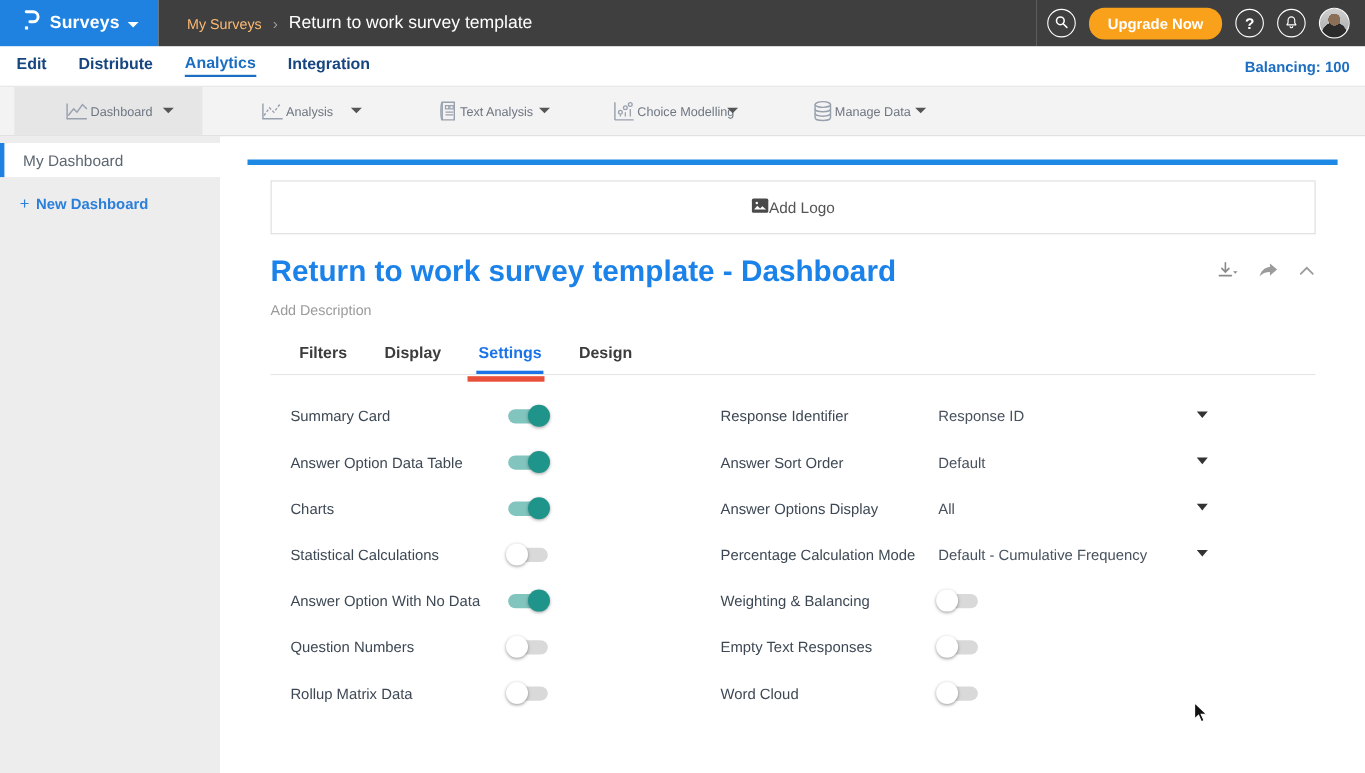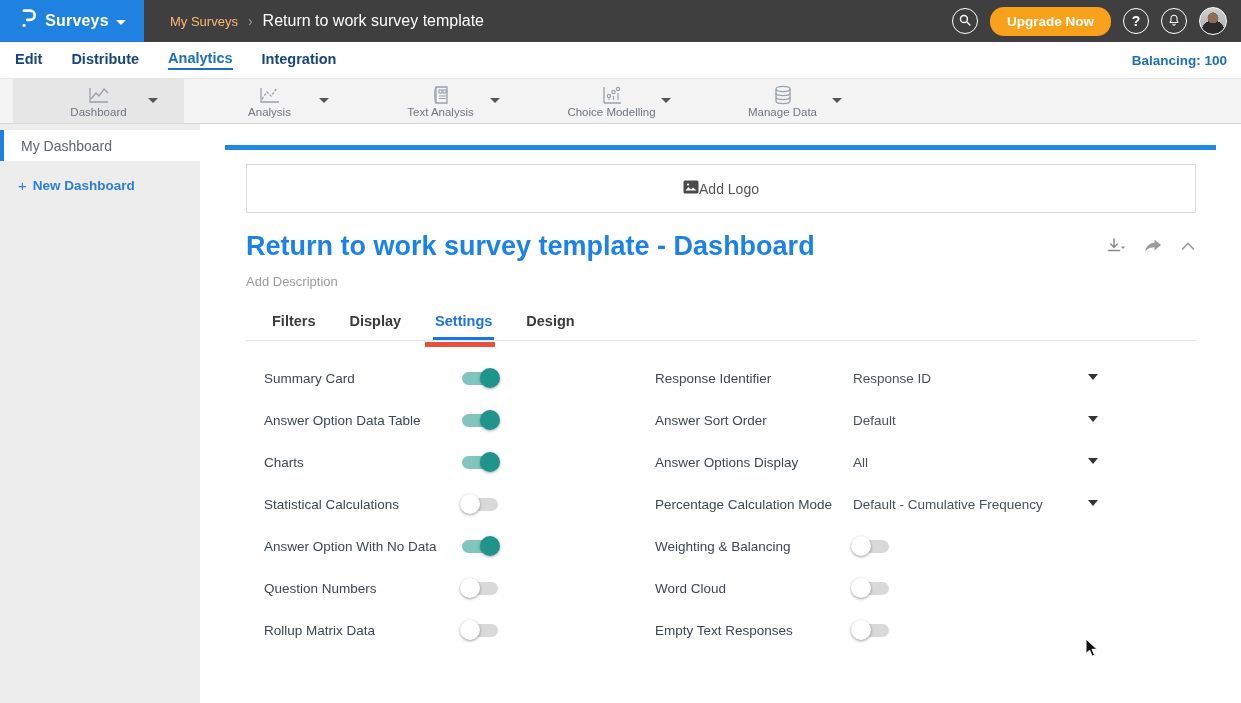--- a/index.html
+++ b/index.html
@@ -25,21 +25,21 @@
 
   
   .subnav { height:36px; display:flex; align-items:center; background:#fff; padding:0 14px 0 15px; }
   .subnav-item { font-size:14.5px; font-weight:bold; color:#17457f; margin-right:29px; cursor:pointer; padding-bottom:2px; }
   .subnav-item.active { color:#1b6ec2; border-bottom:2px solid #1b6ec2; }
   .subnav-spacer { flex:1; }
   .responses { font-size:13.5px; font-weight:bold; color:#1b6ec2; }
 
   
   .toolbar { height:46px; background:#f3f3f3; border-top:1px solid #e7e7e7; border-bottom:1px solid #d9d9d9; display:flex; padding-left:13px; }
-  .tool-cell { width:171px; position:relative; display:flex; flex-direction:column; align-items:center; justify-content:center; cursor:pointer; color:#8b93a3; }
+  .tool-cell { width:171px; position:relative; display:flex; flex-direction:row; align-items:center; justify-content:center; cursor:pointer; color:#8b93a3; }
   .tool-cell.active { background:#e6e6e6; }
   .tool-label { font-size:11.5px; color:#6e7682; margin-top:1px; }
   .tool-caret { position:absolute; right:26px; top:19px; width:0; height:0; border-left:5px solid transparent; border-right:5px solid transparent; border-top:5px solid #555; cursor:pointer; }
   .tool-icon svg { display:block; }
 
   
   .body-row { display:flex; height:579px; }
   .sidebar { width:200px; background:#ededed; height:100%; padding-top:6px; }
   .side-item { height:31px; background:#fff; border-left:4px solid #1f82e0; display:flex; align-items:center; padding-left:17px; font-size:14px; color:#5c6670; cursor:pointer; }
   .new-dash { margin:16px 0 0 18px; font-size:13.5px; font-weight:bold; color:#2a7fdb; cursor:pointer; display:flex; gap:6px; align-items:center; }
@@ -323,27 +323,27 @@
               <span class="sval">Default - Cumulative Frequency</span>
               <span class="dd-caret"></span>
             </div>
           <div class="srow">
               <span class="slabel">Weighting &amp; Balancing</span>
               <span class="toggle off">
                 <span class="knob"></span>
               </span>
             </div>
           <div class="srow">
+              <span class="slabel">Empty Text Responses</span>
+              <span class="toggle off">
+                <span class="knob"></span>
+              </span>
+            </div>
+          <div class="srow">
               <span class="slabel">Word Cloud</span>
-              <span class="toggle off">
-                <span class="knob"></span>
-              </span>
-            </div>
-          <div class="srow">
-              <span class="slabel">Empty Text Responses</span>
               <span class="toggle off">
                 <span class="knob"></span>
               </span>
             </div>
         </div>
       </div>
     </div>
   </main>
 </div>
 

